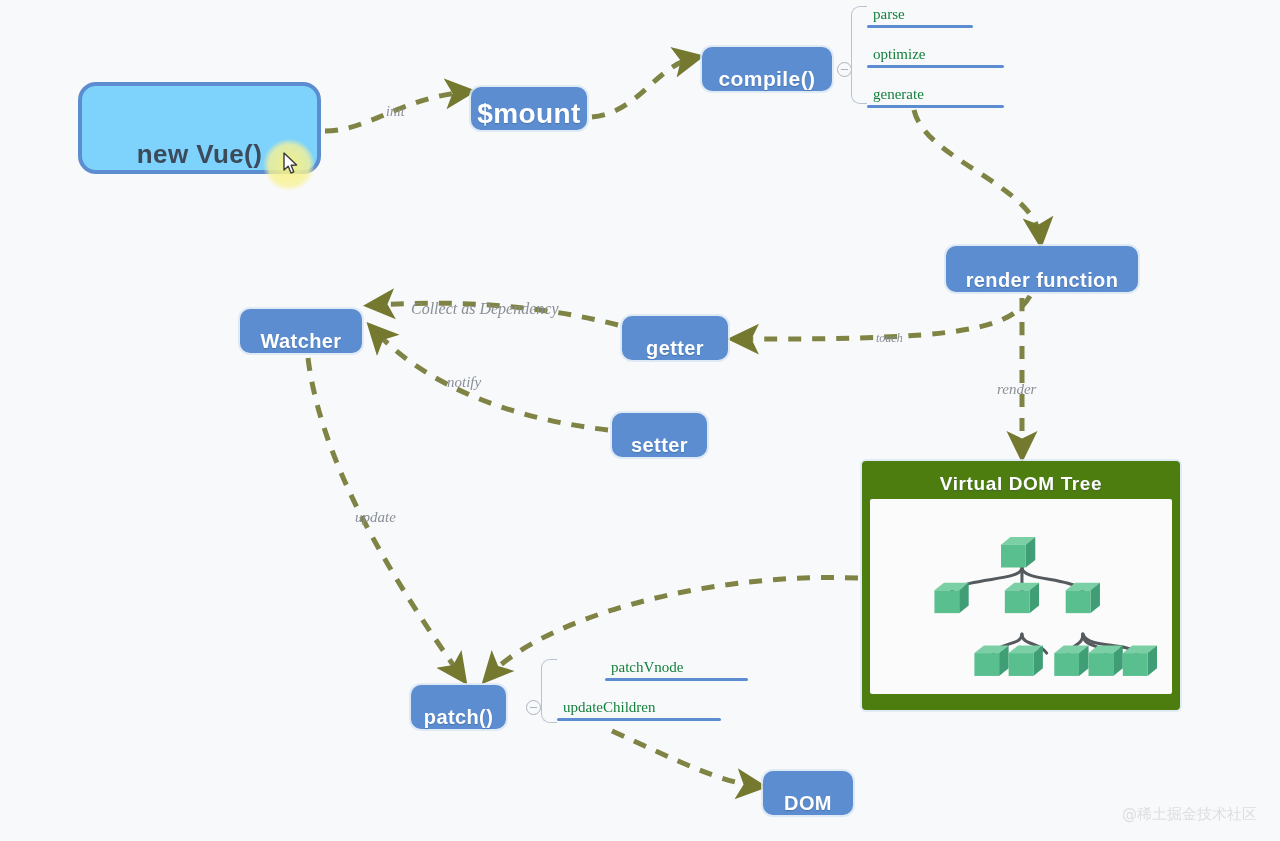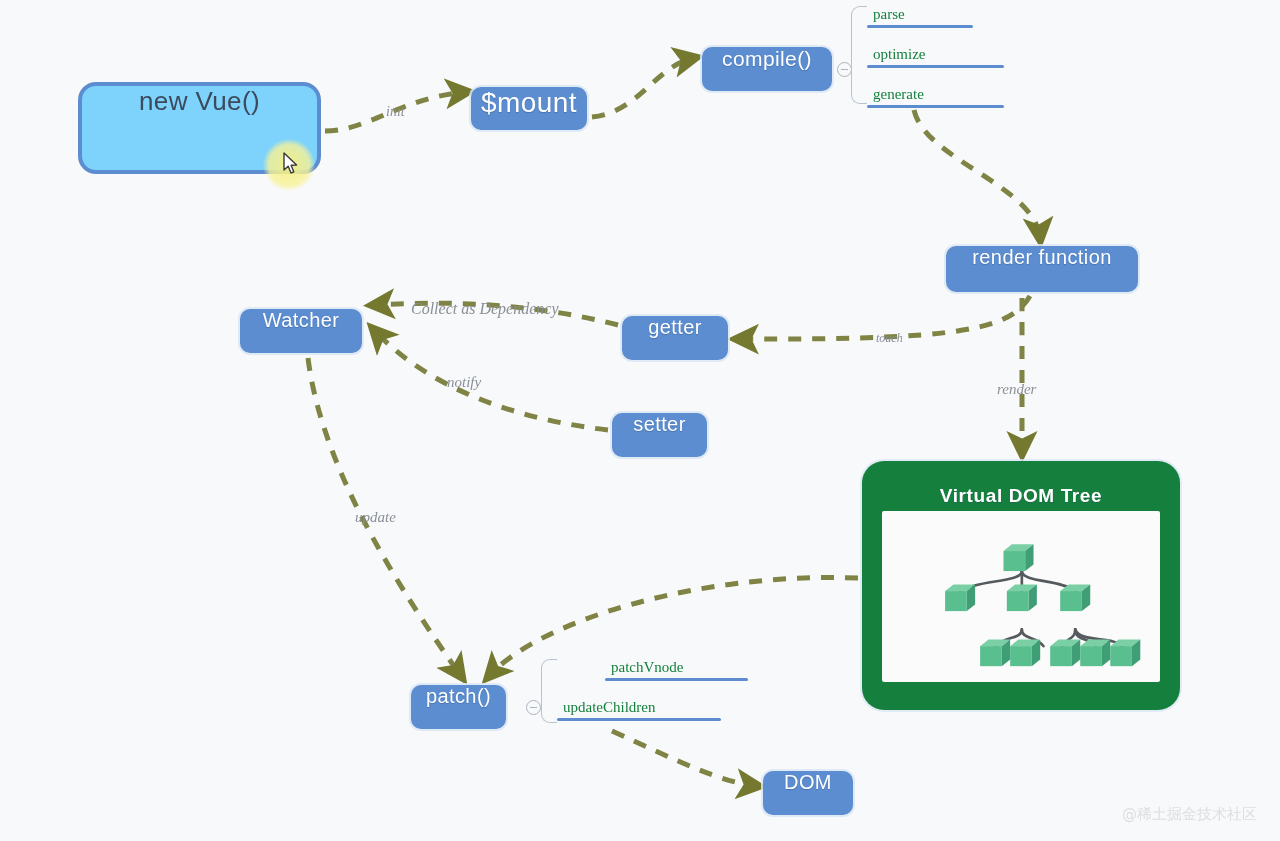--- a/index.html
+++ b/index.html
@@ -20,26 +20,26 @@
     left: 0; top: 0;
     width: 1280px; height: 841px;
     pointer-events: none;
   }
 
   
   .node {
     position: absolute;
     box-sizing: border-box;
     display: flex;
-    align-items: flex-start;
+    align-items: flex-end;
     justify-content: center;
     border-radius: 10px;
     background: #5b8dd0;
     color: #ffffff;
-    font-weight: normal;
+    font-weight: bold;
     letter-spacing: 0.4px;
     text-shadow: 0 1px 1px rgba(40,70,110,0.35);
     box-shadow: 0 0 0 2px rgba(219,231,245,0.85);
   }
   .node.root {
     background: #7dd3fc;
     border: 4px solid #5b8dd0;
     border-radius: 18px;
     color: #3c4a5c;
     text-shadow: none;
@@ -94,23 +94,23 @@
     font-style: italic;
     color: #8a8f96;
     font-family: "Liberation Serif", serif;
     white-space: nowrap;
   }
 
   
   .vdom-panel {
     position: absolute;
     box-sizing: border-box;
-    background: #15803d;
-    border-radius: 22px;
-    padding: 20px;
+    background: #4d7c0f;
+    border-radius: 4px;
+    padding: 8px;
     box-shadow: 0 0 0 2px rgba(219,231,245,0.8);
   }
   .vdom-title {
     color: #ffffff;
     font-weight: bold;
     text-align: center;
     font-size: 19px;
     letter-spacing: 0.6px;
     line-height: 30px;
     text-shadow: 0 1px 1px rgba(40,70,110,0.35);

